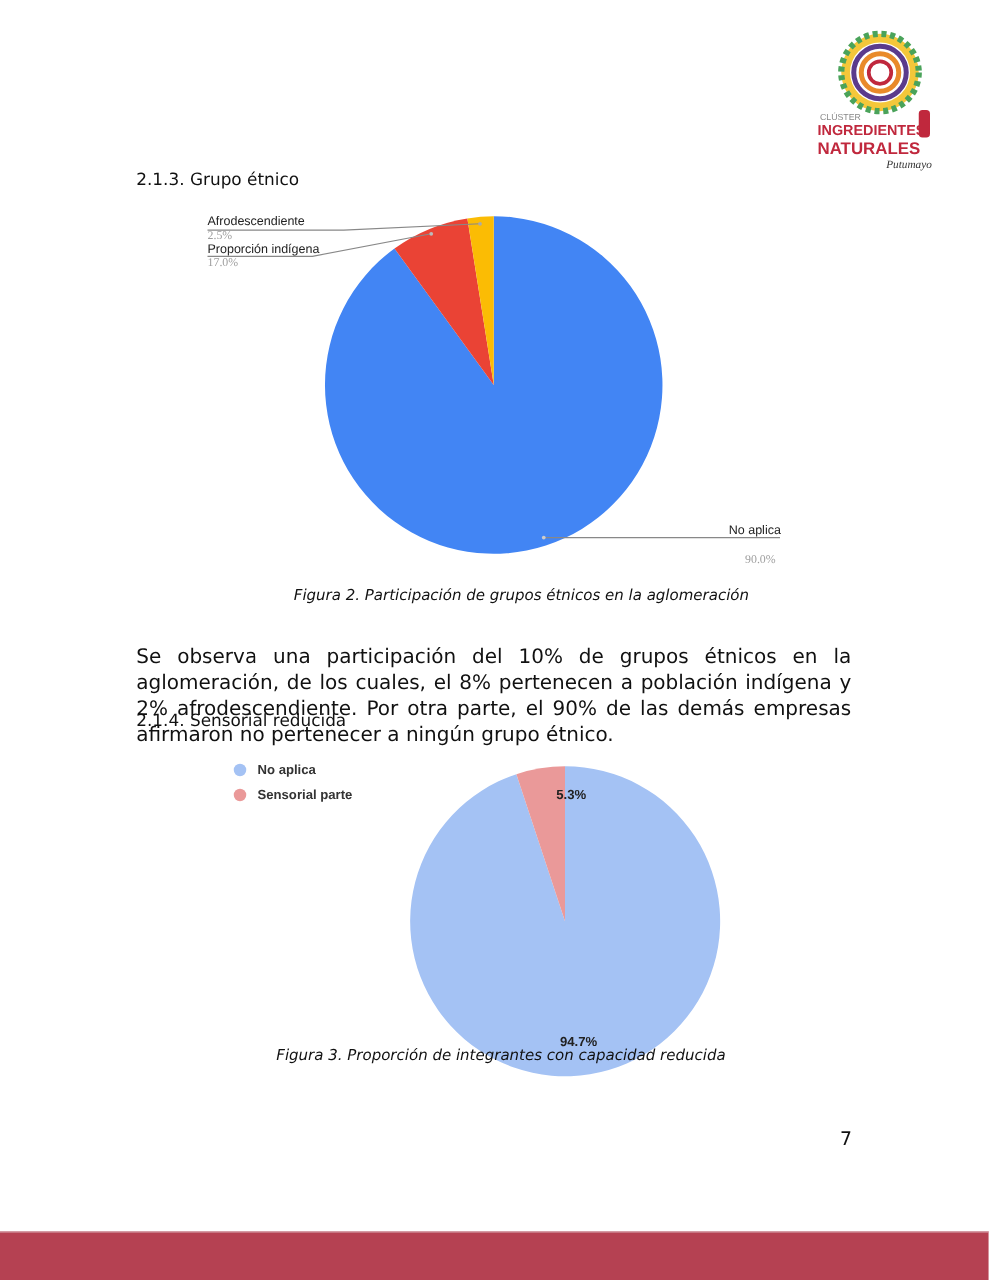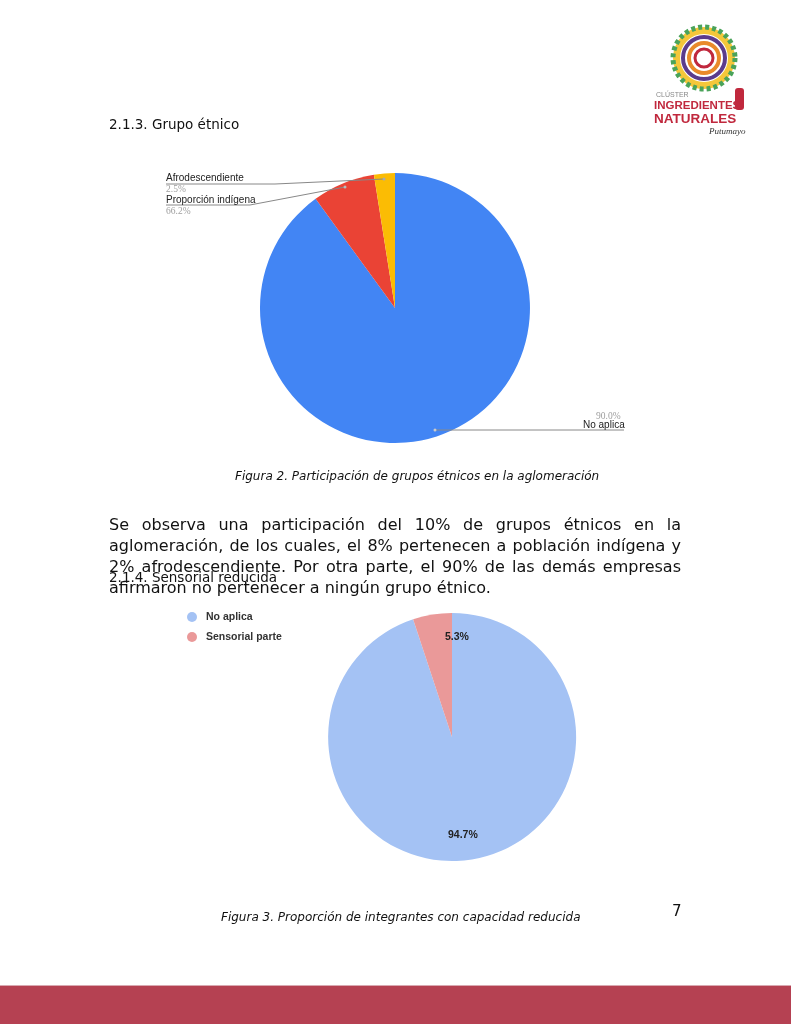--- a/index.html
+++ b/index.html
@@ -28,41 +28,41 @@
     <circle cx="52" cy="34" r="15" fill="none" stroke="#e98a2a" stroke-width="4"></circle>
     <circle cx="52" cy="34" r="9" fill="none" stroke="#c0283d" stroke-width="3"></circle>
   </svg>
   <div class="abs logo-text" style="left:4px;top:67px;font-size:7px;color:#888;font-weight:normal;">CLÚSTER</div>
   <div class="abs logo-text" style="left:2px;top:75px;font-size:11.5px;color:#c0283d;">INGREDIENTES</div>
   <div class="abs logo-text" style="left:2px;top:87px;font-size:13.5px;color:#c0283d;">NATURALES</div>
   <div class="abs" style="left:83px;top:64px;width:9px;height:22px;background:#c0283d;border-radius:3px;"></div>
   <div class="abs logo-text" style="left:57px;top:102px;font-size:9px;font-style:italic;color:#333;font-weight:normal;font-family:'Liberation Serif', serif;">Putumayo</div>
 </div>
 
-<div class="abs heading" style="left:109px;top:116px;">2.1.3. Grupo étnico</div>
+<div class="abs heading" style="left:109px;top:136px;">2.1.3. Grupo étnico</div>
 
 <svg class="abs" width="791" height="300" viewBox="0 0 791 300" style="left:0;top:160px;">
 
   <path d="M395,148 L395,13 A135,135 0 1,1 315.6,38.8 Z" fill="#4285f4"></path>
   <path d="M395,148 L315.6,38.8 A135,135 0 0,1 373.9,14.7 Z" fill="#ea4335"></path>
   <path d="M395,148 L373.9,14.7 A135,135 0 0,1 395,13 Z" fill="#fbbc04"></path>
 
   <polyline points="166,24 275,24 384,19" fill="none" stroke="#888" stroke-width="1"></polyline>
   <circle cx="384" cy="19" r="1.5" fill="#aaa"></circle>
   <polyline points="166,45 250,45 345,27" fill="none" stroke="#888" stroke-width="1"></polyline>
   <circle cx="345" cy="27" r="1.5" fill="#bbb"></circle>
   <polyline points="435,270 520,270 624,270" fill="none" stroke="#888" stroke-width="1"></polyline>
   <circle cx="435" cy="270" r="1.5" fill="#ccc"></circle>
 </svg>
 <div class="abs lbl" style="left:166px;top:172px;">Afrodescendiente</div>
 <div class="abs lblv" style="left:166px;top:184px;">2.5%</div>
 <div class="abs lbl" style="left:166px;top:194px;">Proporción indígena</div>
-<div class="abs lblv" style="left:166px;top:206px;">66.2%</div>
+<div class="abs lblv" style="left:166px;top:206px;">17.0%</div>
 <div class="abs lbl" style="left:583px;top:419px;">No aplica</div>
-<div class="abs lblv" style="left:596px;top:411px;text-align:right;">90.0%</div>
+<div class="abs lblv" style="left:596px;top:443px;text-align:right;">90.0%</div>
 
 <div class="abs caption" style="left:235px;top:469px;">Figura 2. Participación de grupos étnicos en la aglomeración</div>
 
 <div class="abs para">Se observa una participación del 10% de grupos étnicos en la aglomeración, de los cuales, el 8% pertenecen a población indígena y 2% afrodescendiente. Por otra parte, el 90% de las demás empresas afirmaron no pertenecer a ningún grupo étnico.</div>
 
 <div class="abs heading" style="left:109px;top:569px;">2.1.4. Sensorial reducida</div>
 
 <div class="abs legend" style="left:187px;top:610px;">
   <span class="dot" style="background:#a4c2f4;"></span><span>No aplica</span>
 </div>
@@ -71,17 +71,17 @@
 </div>
 
 <svg class="abs" width="791" height="270" viewBox="0 0 791 270" style="left:0;top:600px;">
 
   <path d="M452,137 L452,13 A124,124 0 1,1 413.1,19.3 Z" fill="#a4c2f4"></path>
   <path d="M452,137 L413.1,19.3 A124,124 0 0,1 452,13 Z" fill="#ea9999"></path>
 </svg>
 <div class="abs legend" style="left:421px;top:630px;color:#222;padding-left:24px;">5.3%</div>
 <div class="abs legend" style="left:448px;top:828px;color:#222;">94.7%</div>
 
-<div class="abs caption" style="left:221px;top:910px;text-align:center;">Figura 3. Proporción de integrantes con capacidad reducida</div>
+<div class="abs caption" style="left:221px;top:837px;text-align:center;">Figura 3. Proporción de integrantes con capacidad reducida</div>
 
 <div class="abs page-num">7</div>
 
 <div class="abs footer-bar"></div>
 
 </body></html>

